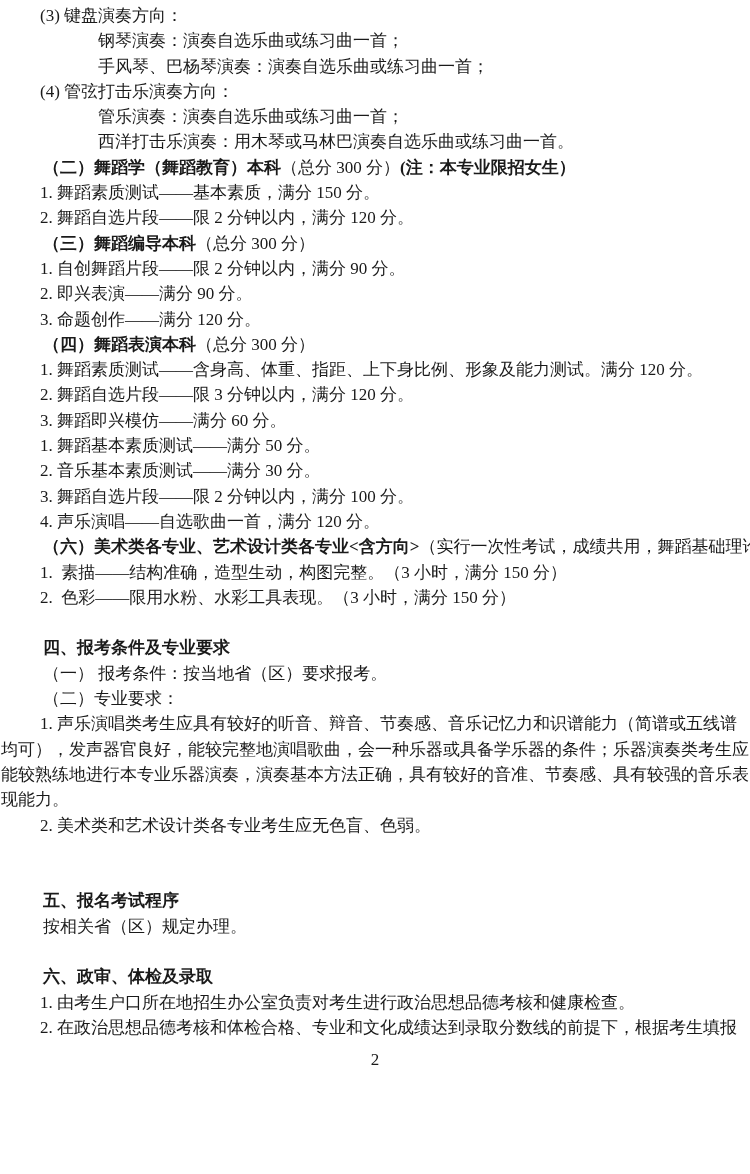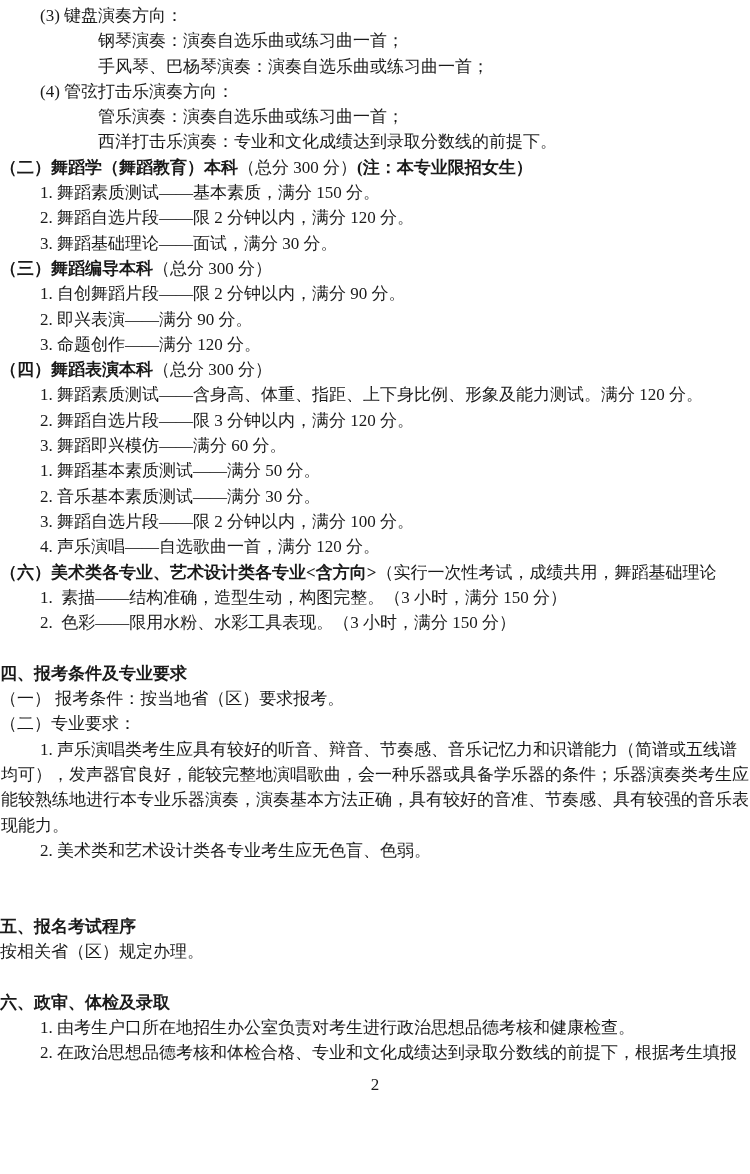--- a/index.html
+++ b/index.html
@@ -25,45 +25,44 @@
   .line {
     height: 25.3px;
     line-height: 25.3px;
     font-size: 17px;
     white-space: pre;
     overflow: visible;
   }
   .indent-none { padding-left: 1px; }
   .indent-para { padding-left: 40px; }
   .indent-sub  { padding-left: 98px; }
-  .indent-head { }
+  .indent-head { padding-left: 43px; }
   .seg { }
   .seg.bold { font-weight: bold; }
   .page-number {
     margin-top: 7px;
     text-align: center;
     font-size: 17px;
     line-height: 25px;
   }
 </style>
 </head>
 <body>
 
 <div class="page">
   <div class="doc-lines">
       <div class="line indent-para"><span class="seg">(3) 键盘演奏方向：</span></div>
       <div class="line indent-sub"><span class="seg">钢琴演奏：演奏自选乐曲或练习曲一首；</span></div>
       <div class="line indent-sub"><span class="seg">手风琴、巴杨琴演奏：演奏自选乐曲或练习曲一首；</span></div>
       <div class="line indent-para"><span class="seg">(4) 管弦打击乐演奏方向：</span></div>
       <div class="line indent-sub"><span class="seg">管乐演奏：演奏自选乐曲或练习曲一首；</span></div>
-      <div class="line indent-sub"><span class="seg">西洋打击乐演奏：专业和文化成绩达到录取分数线的前提下。</span></div>
+      <div class="line indent-sub"><span class="seg">西洋打击乐演奏：用木琴或马林巴演奏自选乐曲或练习曲一首。</span></div>
       <div class="line indent-head"><span class="seg bold">（二）舞蹈学（舞蹈教育）本科</span><span class="seg">（总分 300 分）</span><span class="seg bold">(注：本专业限招女生）</span></div>
       <div class="line indent-para"><span class="seg">1. 舞蹈素质测试——基本素质，满分 150 分。</span></div>
       <div class="line indent-para"><span class="seg">2. 舞蹈自选片段——限 2 分钟以内，满分 120 分。</span></div>
-      <div class="line indent-para"><span class="seg">3. 舞蹈基础理论——面试，满分 30 分。</span></div>
       <div class="line indent-head"><span class="seg bold">（三）舞蹈编导本科</span><span class="seg">（总分 300 分）</span></div>
       <div class="line indent-para"><span class="seg">1. 自创舞蹈片段——限 2 分钟以内，满分 90 分。</span></div>
       <div class="line indent-para"><span class="seg">2. 即兴表演——满分 90 分。</span></div>
       <div class="line indent-para"><span class="seg">3. 命题创作——满分 120 分。</span></div>
       <div class="line indent-head"><span class="seg bold">（四）舞蹈表演本科</span><span class="seg">（总分 300 分）</span></div>
       <div class="line indent-para"><span class="seg">1. 舞蹈素质测试——含身高、体重、指距、上下身比例、形象及能力测试。满分 120 分。</span></div>
       <div class="line indent-para"><span class="seg">2. 舞蹈自选片段——限 3 分钟以内，满分 120 分。</span></div>
       <div class="line indent-para"><span class="seg">3. 舞蹈即兴模仿——满分 60 分。</span></div>
       <div class="line indent-para"><span class="seg">1. 舞蹈基本素质测试——满分 50 分。</span></div>
       <div class="line indent-para"><span class="seg">2. 音乐基本素质测试——满分 30 分。</span></div>

